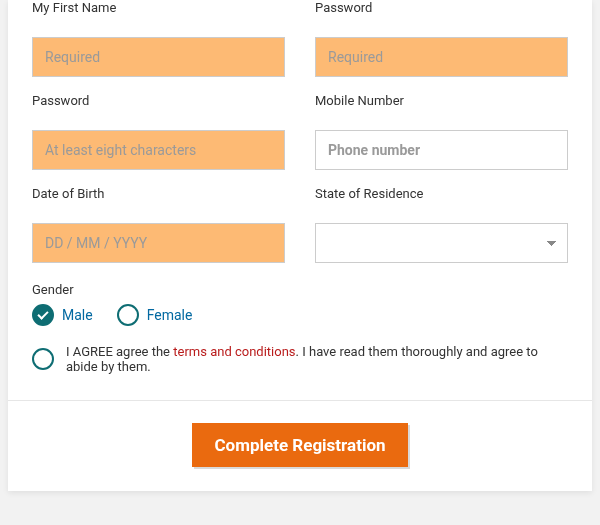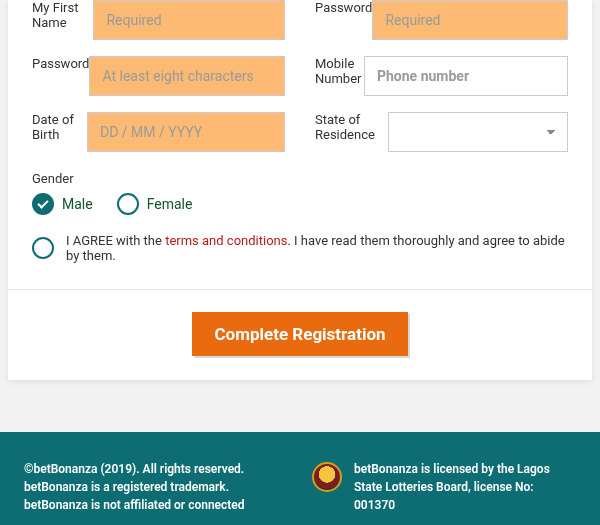--- a/index.html
+++ b/index.html
@@ -1,34 +1,34 @@
 <!DOCTYPE html>
 <html><head>
 <meta charset="utf-8">
 <style>
   * { box-sizing: border-box; margin: 0; padding: 0; font-family: -apple-system, BlinkMacSystemFont, "Segoe UI", Roboto, Arial, sans-serif; }
   body { background: #f2f2f2; width: 600px; height: 525px; overflow: hidden; }
   .card { background: #fff; padding: 0 24px 24px 24px; box-shadow: 0 2px 6px rgba(0,0,0,0.08); margin: 0 8px; }
   .row { display: flex; gap: 30px; margin-bottom: 16px; }
-  .col { flex: 1; display: flex; flex-direction: row; }
+  .col { flex: 1; display: flex; flex-direction: column; gap: 18px; }
   .label { font-size: 13px; color: #333; margin-bottom: 4px; }
   .input, .select, .mobile-wrap { height: 40px; border: 1px solid #ccc; background: #fdba74; font-size: 14px; color: #333; }
   .input { padding: 0 12px; width: 100%; }
   .input::placeholder { color: #9a9a9a; }
   .select { width: 100%; padding: 0 12px; appearance: none; background: linear-gradient(45deg, transparent 50%, #888 50%), linear-gradient(-45deg, transparent 50%, #888 50%); background-position: right 16px center, right 11px center; background-size: 5px 5px, 5px 5px; background-repeat: no-repeat; }
   .mobile-wrap { display: flex; padding: 0; }
   .mobile-cc { width: 72px; border: none; border-right: 1px solid #ccc; padding: 0 10px; font-size: 14px; color: #9a9a9a; appearance: none; background: linear-gradient(45deg, transparent 50%, #888 50%), linear-gradient(-45deg, transparent 50%, #888 50%); background-position: right 14px center, right 9px center; background-size: 5px 5px, 5px 5px; background-repeat: no-repeat; }
   .mobile-num { flex: 1; border: none; padding: 0 12px; font-size: 14px; font-weight: bold; }
   .mobile-num::placeholder { color: #9a9a9a; }
   .gender-row { display: flex; align-items: center; gap: 24px; margin-bottom: 18px; }
   .radio { display: inline-flex; align-items: center; gap: 8px; cursor: pointer; }
   .radio-circ { width: 22px; height: 22px; border-radius: 50%; border: 2px solid #0e6d73; display: inline-flex; align-items: center; justify-content: center; }
   .radio.checked .radio-circ { background: #0e6d73; }
   .check { width: 10px; height: 6px; border-left: 2px solid #fff; border-bottom: 2px solid #fff; transform: rotate(-45deg); margin-top: -3px; }
-  .radio-label { font-size: 14px; color: #14532d; }
+  .radio-label { font-size: 14px; color: #0369a1; }
   .agree { display: flex; align-items: center; gap: 12px; font-size: 13px; color: #333; margin-bottom: 26px; }
   .agree .radio-circ { flex-shrink: 0; }
   .agree-link { color: #b91c1c; text-decoration: none; }
   .divider { height: 1px; background: #e6e6e6; margin: 0 -24px 22px; }
   .submit-wrap { text-align: center; margin-top: 17px; }
   .submit { background: #ea6a0f; color: #fff; border: none; font-size: 17px; font-weight: 700; padding: 12px 22px; cursor: pointer; box-shadow: 2px 2px 0 rgba(0,0,0,0.15); }
   .footer { background: #0e6d73; color: #fff; font-size: 12px; font-weight: 600; padding: 28px 24px 36px; display: flex; gap: 24px; margin-top: 52px; }
   .footer-col { flex: 1; line-height: 1.5; }
   .footer-col.right { display: flex; gap: 12px; align-items: flex-start; }
   .badge { width: 30px; height: 30px; border-radius: 50%; background: radial-gradient(circle at 50% 40%, #f5c542 0 40%, #7a1e1e 41% 70%, #2b2b2b 71% 100%); flex-shrink: 0; border: 2px solid #d4a017; margin-top: 2px; }
@@ -83,21 +83,21 @@
     </span>
     <span class="radio">
       <span class="radio-circ"></span>
       <span class="radio-label">Female</span>
     </span>
   </div>
 
   <div class="agree">
     <span class="radio-circ"></span>
     <span>
-      <span>I AGREE with the </span><a href="#" class="agree-link">terms and conditions</a><span>. I have read them thoroughly and agree to abide by them.</span>
+      <span>I AGREE agree the </span><a href="#" class="agree-link">terms and conditions</a><span>. I have read them thoroughly and agree to abide by them.</span>
     </span>
   </div>
 
   <div class="divider"></div>
 
   <div class="submit-wrap">
     <button class="submit">Complete Registration</button>
   </div>
 
 </div>

